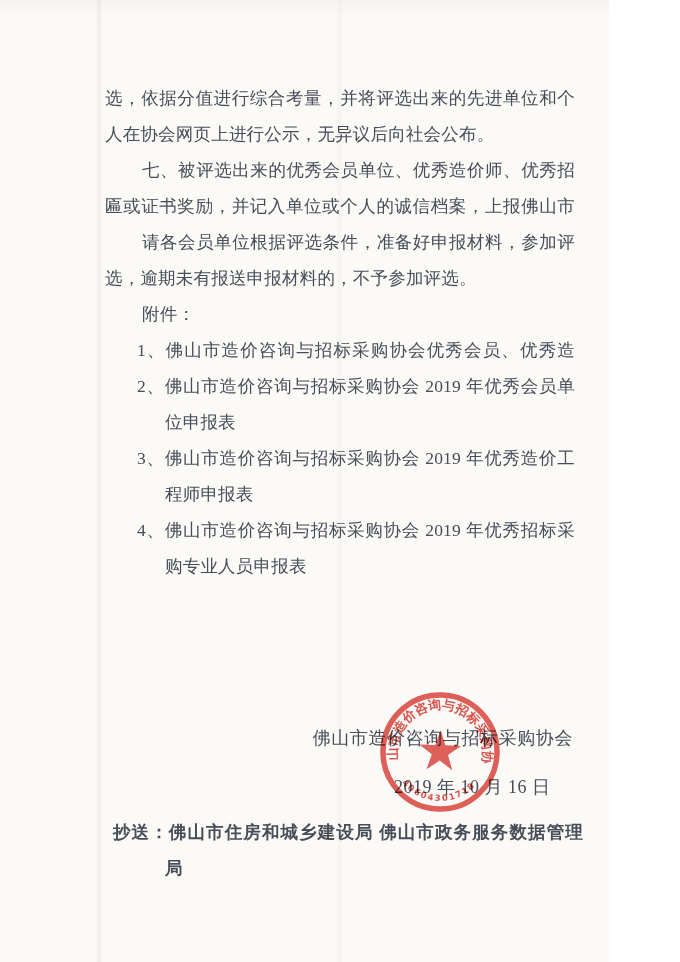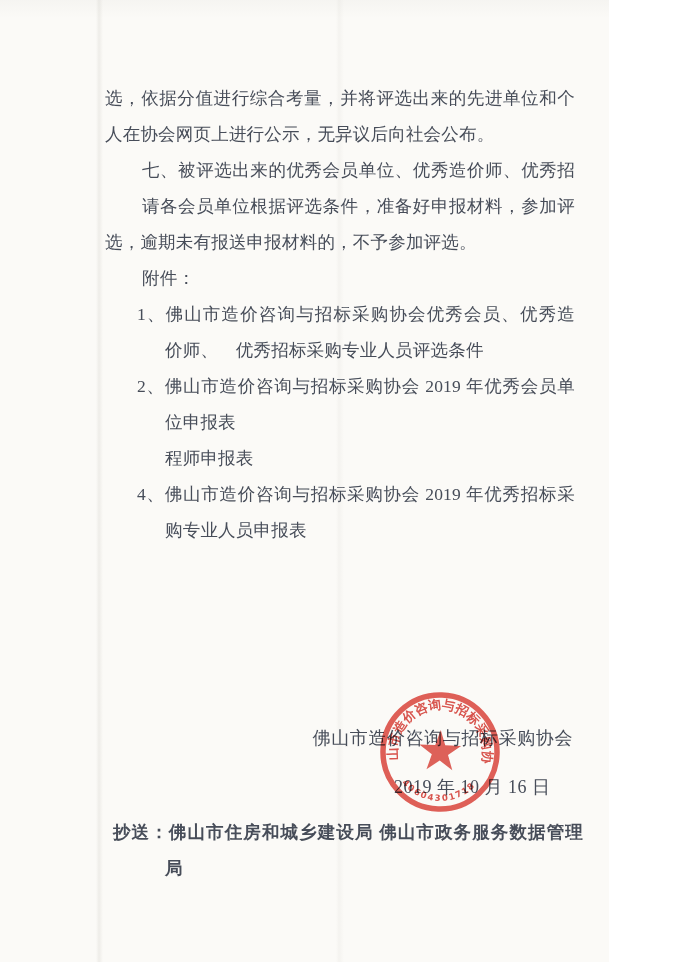--- a/index.html
+++ b/index.html
@@ -113,27 +113,28 @@
 </style>
 </head>
 <body>
 
 <div class="page">
 
   <div class="text-block">
     <div class="ln j">选，依据分值进行综合考量，并将评选出来的先进单位和个</div>
     <div class="ln">人在协会网页上进行公示，无异议后向社会公布。</div>
     <div class="ln ind j">七、被评选出来的优秀会员单位、优秀造价师、优秀招</div>
+    <div class="ln j">匾或证书奖励，并记入单位或个人的诚信档案，上报佛山市</div>
     <div class="ln ind j">请各会员单位根据评选条件，准备好申报材料，参加评</div>
     <div class="ln">选，逾期未有报送申报材料的，不予参加评选。</div>
     <div class="ln ind">附件：</div>
     <div class="ln num j">1、佛山市造价咨询与招标采购协会优秀会员、优秀造</div>
-    <div class="ln cont">价师、　优秀招标采购专业人员评选条件</div>
     <div class="ln num j">2、佛山市造价咨询与招标采购协会 2019 年优秀会员单</div>
     <div class="ln cont">位申报表</div>
+    <div class="ln num j">3、佛山市造价咨询与招标采购协会 2019 年优秀造价工</div>
     <div class="ln cont">程师申报表</div>
     <div class="ln num j">4、佛山市造价咨询与招标采购协会 2019 年优秀招标采</div>
     <div class="ln cont">购专业人员申报表</div>
   </div>
 
   <div class="sig-org">佛山市造价咨询与招标采购协会</div>
   <div class="sig-date">2019 年 10 月 16 日</div>
 
   <svg class="seal" viewBox="0 0 150 150" xmlns="http://www.w3.org/2000/svg">
     <defs>

